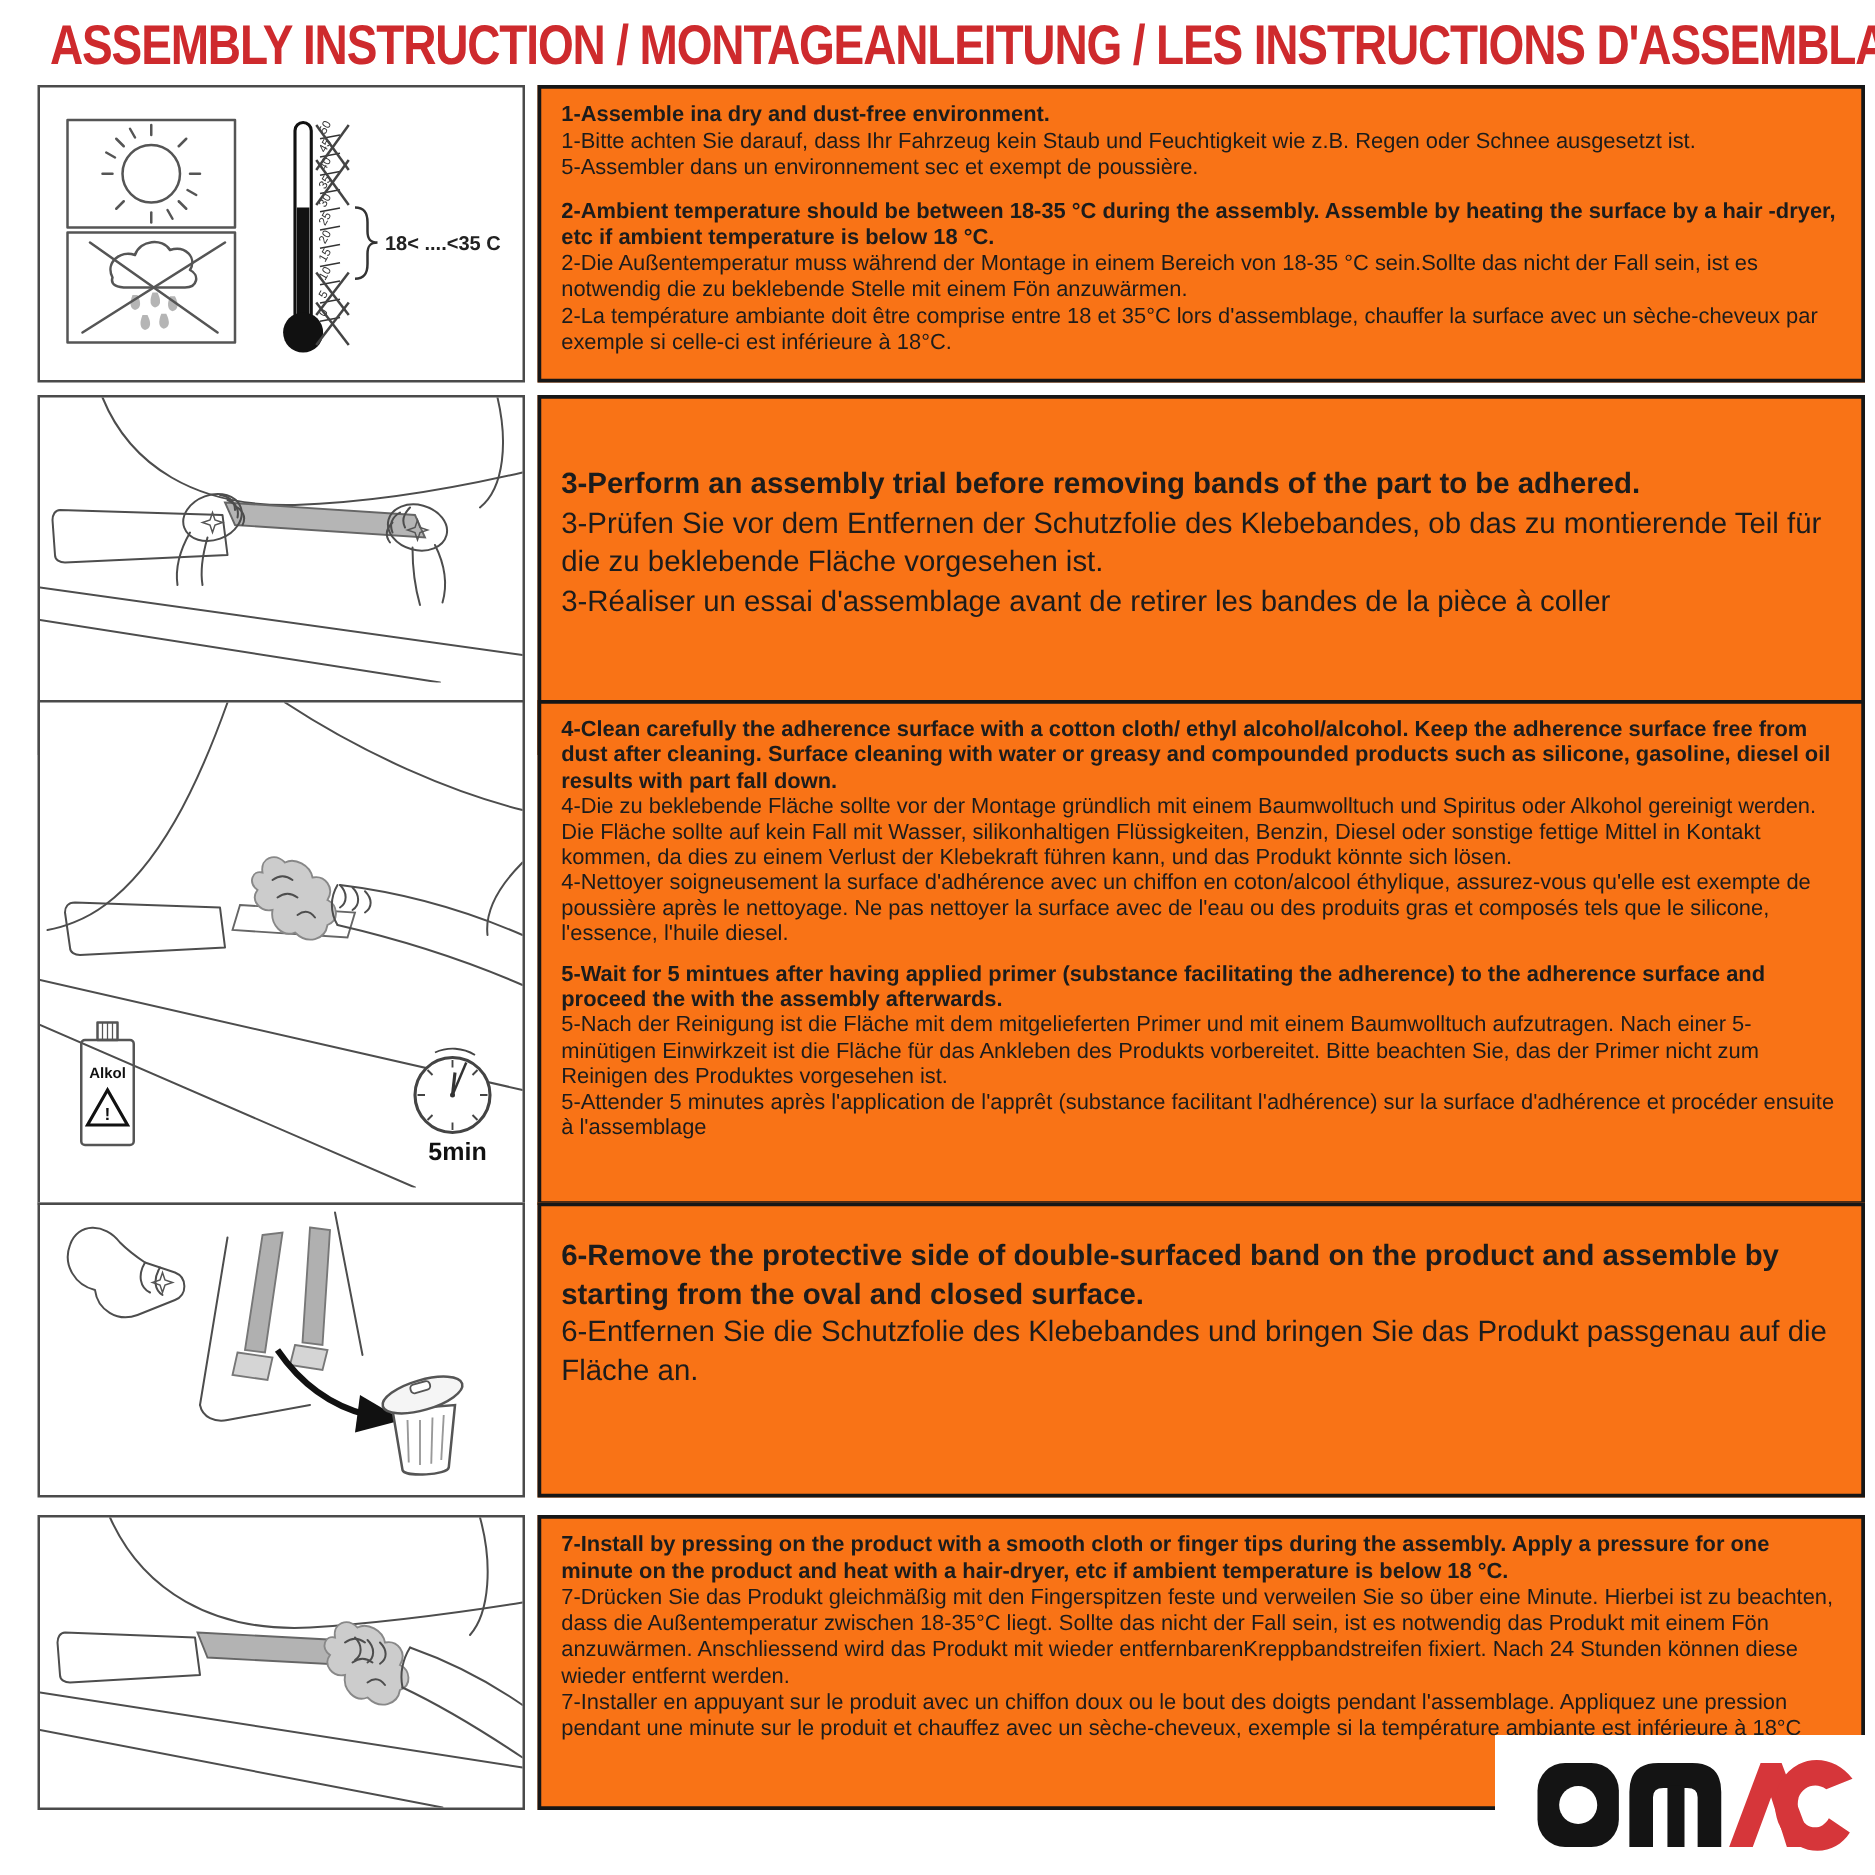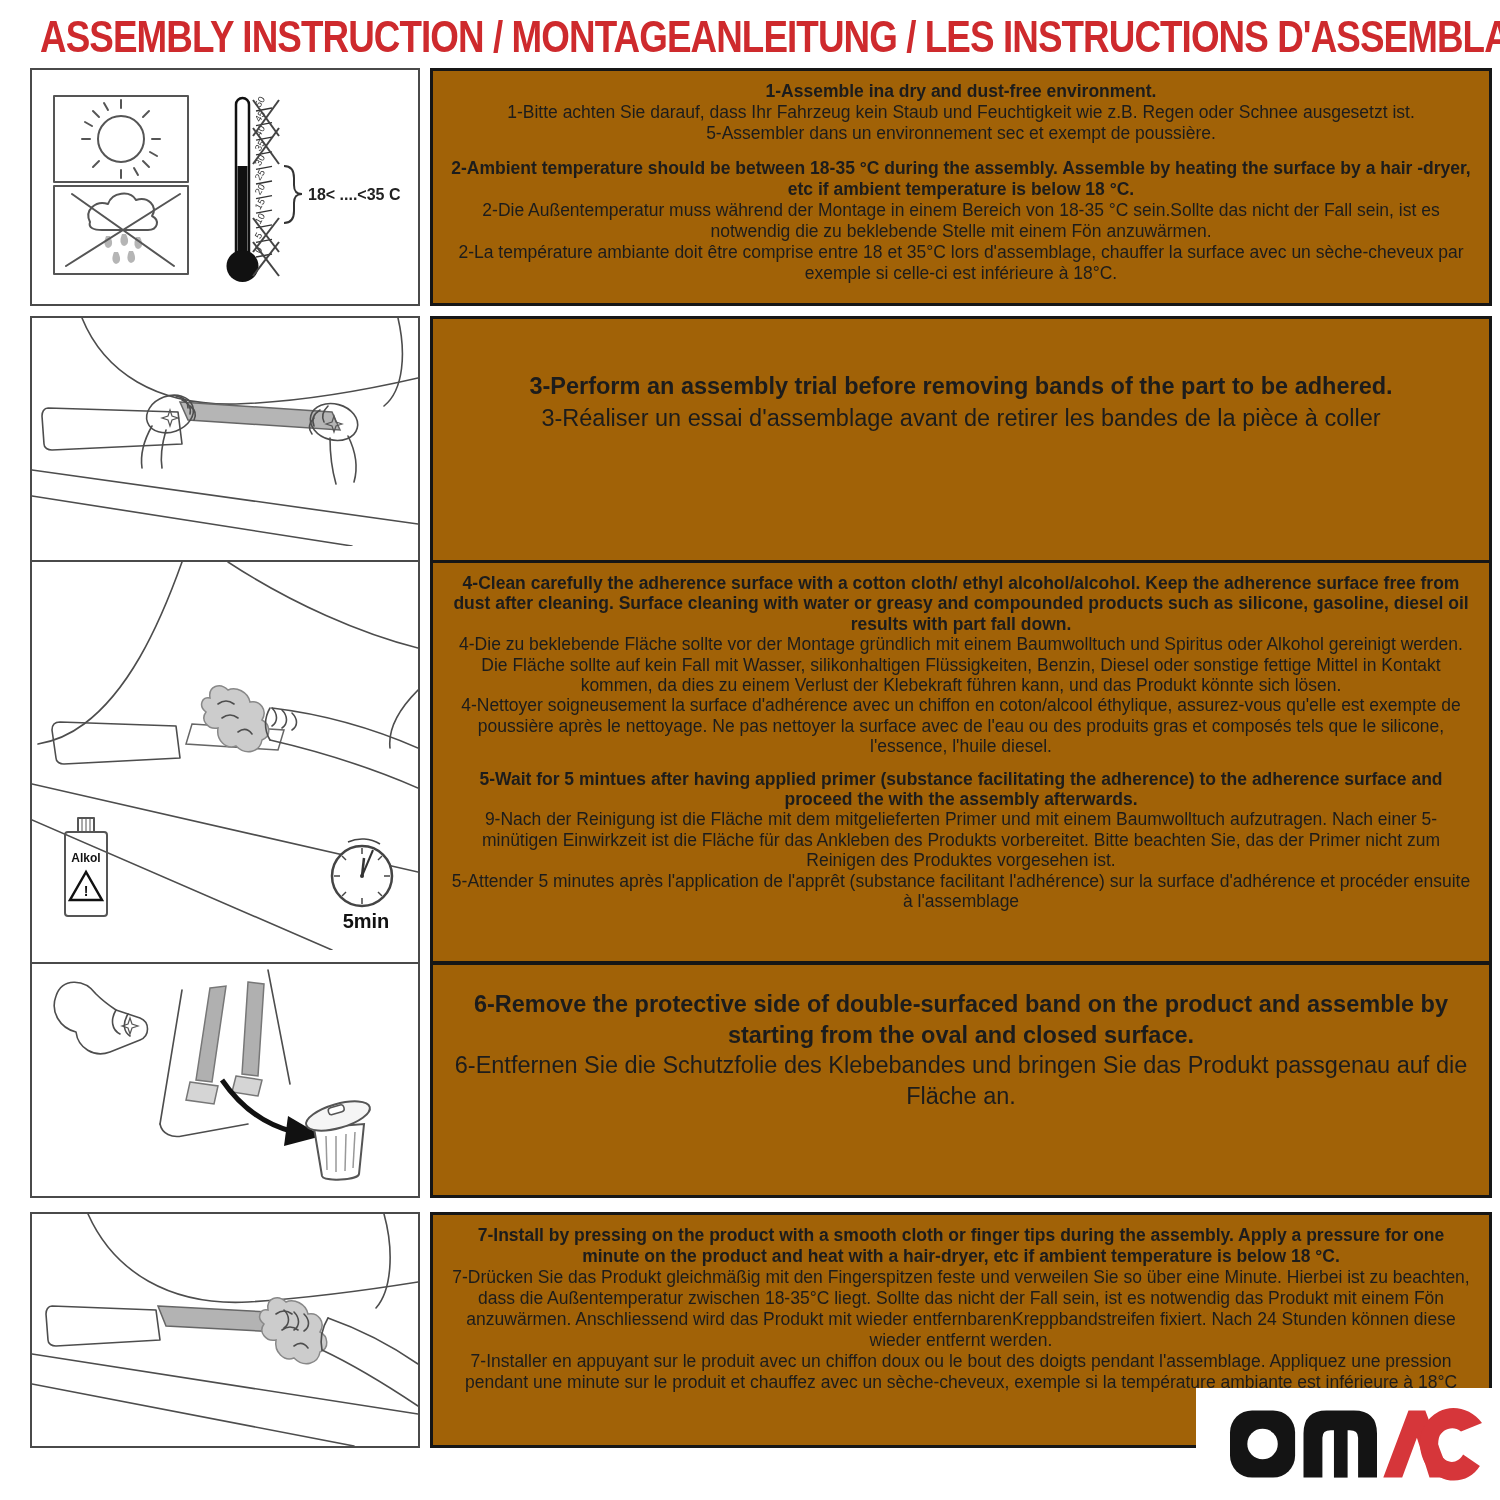--- a/index.html
+++ b/index.html
@@ -4,21 +4,21 @@
 <style>
   html,body{margin:0;padding:0;background:#ffffff;}
   body{width:1500px;height:1500px;position:relative;overflow:hidden;
        font-family:"Liberation Sans",sans-serif;color:#1c1c1c;}
   .page-title{position:absolute;left:40px;top:12px;font-size:40px;font-weight:800;
       color:#ce2a2d;letter-spacing:-1px;white-space:nowrap;
       transform:scale(0.92,1.12);transform-origin:0 0;}
   .imgbox{position:absolute;left:30px;width:390px;border:2px solid #4a4a4a;
       background:#fff;box-sizing:border-box;}
   .textbox{position:absolute;left:430px;width:1062px;border:3px solid #161616;
-      background:#a16207;box-sizing:border-box;padding:10px 16px;text-align:center;}
+      background:#f97316;box-sizing:border-box;padding:10px 16px;}
   .r1{top:68px;height:238px;}
   .r2{top:316px;height:288px;}
   .r3{top:560px;height:404px;}
   .r4{top:962px;height:236px;}
   .r5{top:1212px;height:236px;}
   .fs-sm{font-size:17.5px;line-height:21px;}
   .fs-xs{font-size:17.5px;line-height:20.4px;}
   .fs-lg{font-size:23.5px;line-height:31.5px;}
   .fs-lg4{font-size:23.5px;line-height:30.5px;}
   .pad-lg{padding-top:52px;}
@@ -160,20 +160,21 @@
       <path class="line" d="M282,100 q-8,8 -2,16"></path>
       <path class="line" d="M316,118 C324,134 326,150 322,164"></path>
       <path class="line" d="M298,120 C298,138 300,152 304,166"></path>
       <path d="M300,104 l2,-6 2,6 6,2 -6,2 -2,6 -2,-6 -6,-2 z" fill="none" stroke="#555" stroke-width="1.2"></path>
     </g>
   </svg>
 </div>
 
 <div class="textbox r2 fs-lg pad-lg">
   <p class="b">3-Perform an assembly trial before removing bands of the part to be adhered.</p>
+  <p>3-Prüfen Sie vor dem Entfernen der Schutzfolie des Klebebandes, ob das zu montierende Teil für die zu beklebende Fläche vorgesehen ist.</p>
   <p>3-Réaliser un essai d'assemblage avant de retirer les bandes de la pièce à coller</p>
 </div>
 
 <div class="imgbox r3">
   <svg width="386" height="388" viewBox="0 0 386 388">
     <path class="line" d="M150,0 C125,70 95,130 52,162 C36,174 18,180 6,182"></path>
     <path class="line" d="M196,0 C260,42 330,72 386,86"></path>
     <path class="line" d="M386,128 C366,148 356,168 358,186"></path>
     <path class="line" d="M28,160 C22,160 20,164 20,168 L24,196 C24,200 28,202 32,202 L148,196 L144,164 Z"></path>
     <polygon points="160,162 252,168 246,188 154,182" fill="#fff" stroke="#666" stroke-width="1.5"></polygon>
@@ -221,21 +222,21 @@
     </g>
   </svg>
 </div>
 
 <div class="textbox r3 fs-xs">
   <p class="b">4-Clean carefully the adherence surface with a cotton cloth/ ethyl alcohol/alcohol. Keep the adherence surface free from dust after cleaning. Surface cleaning with water or greasy and compounded products such as silicone, gasoline, diesel oil results with part fall down.</p>
   <p>4-Die zu beklebende Fläche sollte vor der Montage gründlich mit einem Baumwolltuch und Spiritus oder Alkohol gereinigt werden. Die Fläche sollte auf kein Fall mit Wasser, silikonhaltigen Flüssigkeiten, Benzin, Diesel oder sonstige fettige Mittel in Kontakt kommen, da dies zu einem Verlust der Klebekraft führen kann, und das Produkt könnte sich lösen.</p>
   <p>4-Nettoyer soigneusement la surface d'adhérence avec un chiffon en coton/alcool éthylique, assurez-vous qu'elle est exempte de poussière après le nettoyage. Ne pas nettoyer la surface avec de l'eau ou des produits gras et composés tels que le silicone, l'essence, l'huile diesel.</p>
   <div class="gap2"></div>
   <p class="b">5-Wait for 5 mintues after having applied primer (substance facilitating the adherence) to the adherence surface and proceed the with the assembly afterwards.</p>
-  <p>9-Nach der Reinigung ist die Fläche mit dem mitgelieferten Primer und mit einem Baumwolltuch aufzutragen. Nach einer 5-minütigen Einwirkzeit ist die Fläche für das Ankleben des Produkts vorbereitet. Bitte beachten Sie, das der Primer nicht zum Reinigen des Produktes vorgesehen ist.</p>
+  <p>5-Nach der Reinigung ist die Fläche mit dem mitgelieferten Primer und mit einem Baumwolltuch aufzutragen. Nach einer 5-minütigen Einwirkzeit ist die Fläche für das Ankleben des Produkts vorbereitet. Bitte beachten Sie, das der Primer nicht zum Reinigen des Produktes vorgesehen ist.</p>
   <p>5-Attender 5 minutes après l'application de l'apprêt (substance facilitant l'adhérence) sur la surface d'adhérence et procéder ensuite à l'assemblage</p>
 </div>
 
 <div class="imgbox r4">
   <svg width="386" height="232" viewBox="0 0 386 232">
     <g>
       <path class="line" d="M64,30 C52,14 30,14 24,32 C18,48 28,64 44,68 C46,84 62,94 78,88 L108,76 C118,72 118,58 108,54 L84,46 C72,38 68,34 64,30 Z"></path>
       <path class="line" d="M84,46 C78,56 80,66 88,70"></path>
       <path class="line" d="M96,50 C90,60 92,68 98,72"></path>
       <path d="M96,60 l2,-6 2,6 6,2 -6,2 -2,6 -2,-6 -6,-2 z" fill="none" stroke="#555" stroke-width="1.2"></path>

